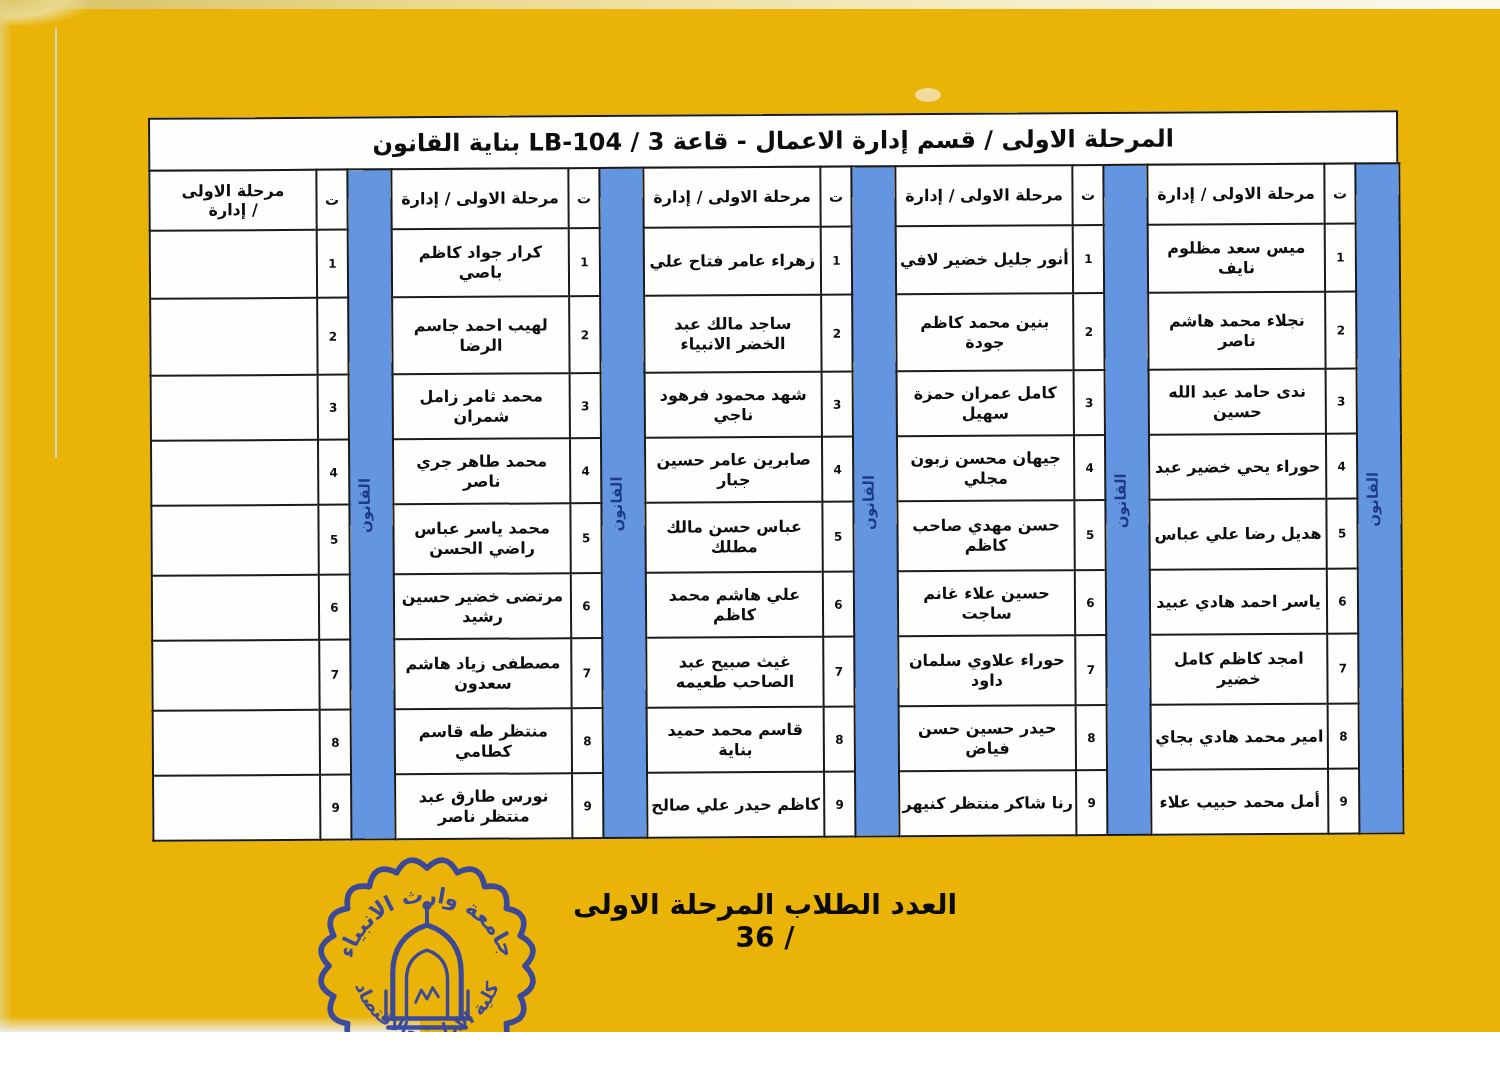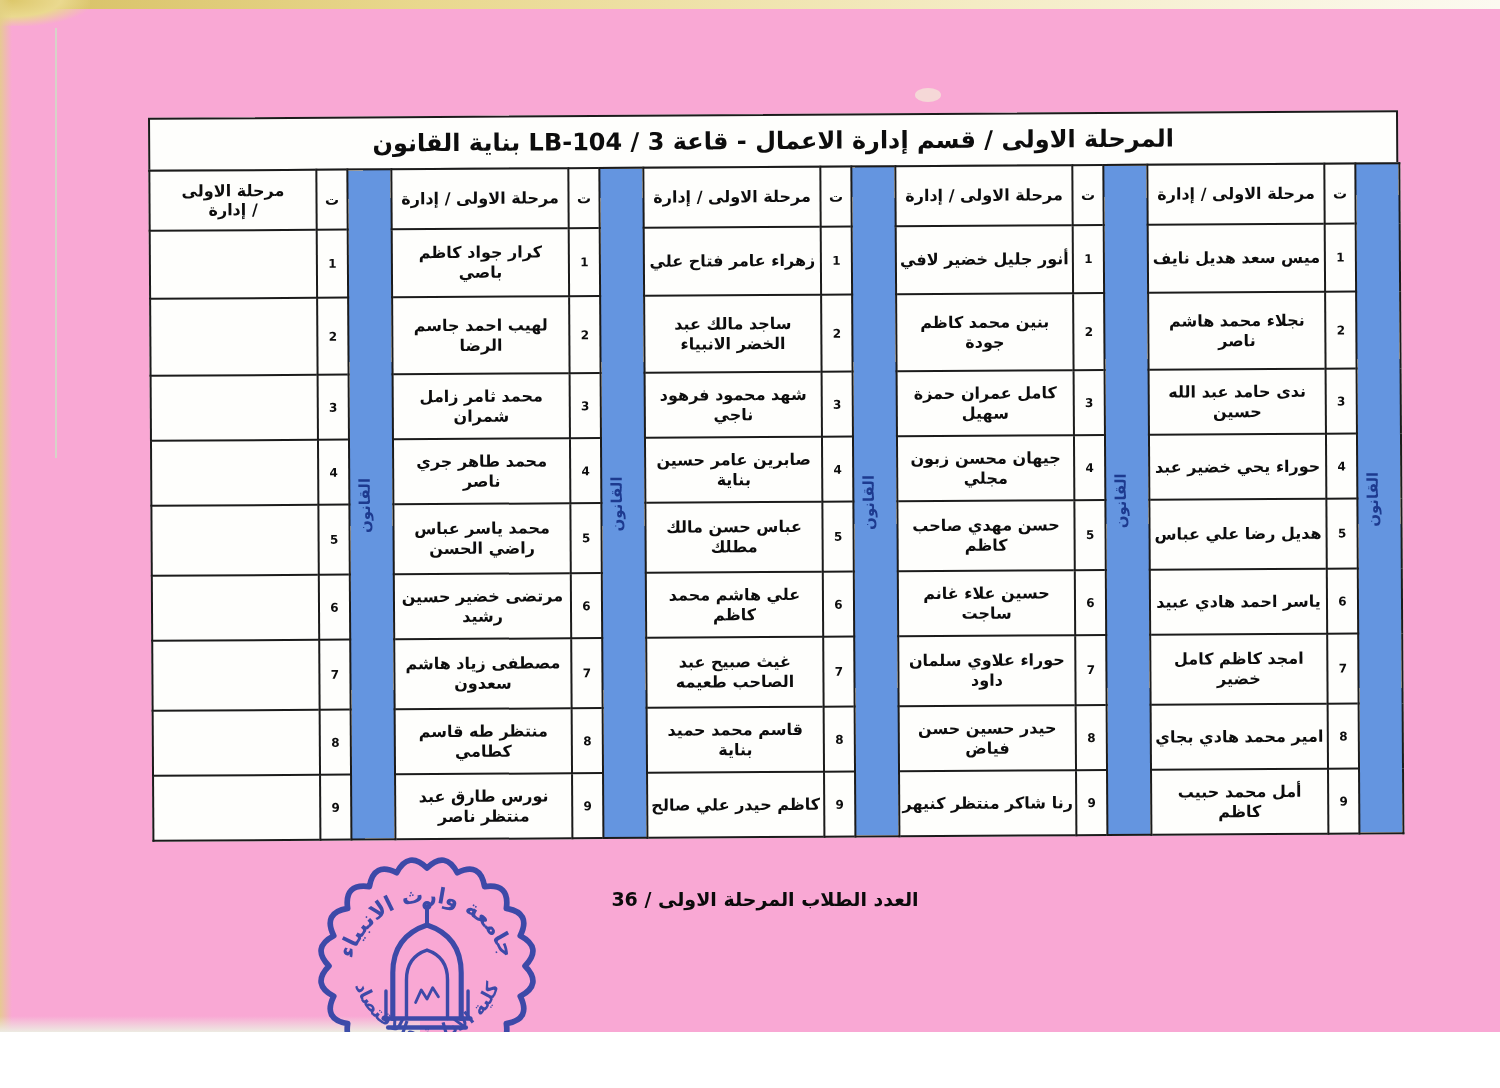--- a/index.html
+++ b/index.html
@@ -1,17 +1,17 @@
 <!DOCTYPE html>
 <html lang="ar" style="--stamp-color: #2e41a5;"><head>
 <meta charset="utf-8">
 <style>
   html,body{margin:0;padding:0;}
   body{background:#ffffff;font-family:"DejaVu Sans",sans-serif;}
-  .screen{position:relative;width:1500px;height:1032px;overflow:hidden;background:#f9a8d4;}
+  .screen{position:relative;width:1500px;height:1032px;overflow:hidden;background:#eab308;}
 
   
   .edge-top{position:absolute;top:0;left:0;width:100%;height:9px;
     background:linear-gradient(to right,#d6bf62,#e9d88e 28%,#f4ecc4 65%,#fcfaf1);}
   .edge-top-blob{position:absolute;top:0;left:0;width:90px;height:26px;
     background:radial-gradient(ellipse at 10% 0%,#dcc76a 0%,#ead98f 45%,rgba(255,255,255,0) 75%);}
   .edge-left{position:absolute;top:0;left:0;width:12px;height:100%;
     background:linear-gradient(to right,#e2d183,rgba(255,255,255,0));opacity:.8;}
   .left-line{position:absolute;left:55px;top:28px;width:2px;height:430px;background:#d7d3c8;}
   .edge-bottom{position:absolute;left:0;bottom:0;width:420px;height:16px;
@@ -32,21 +32,21 @@
   td.num-cell{font-weight:700;font-size:12px;}
   td.num-head{font-weight:700;font-size:14px;}
   td.name-head{font-weight:700;font-size:16px;line-height:1.2;}
   td.name-head.narrow span{display:inline-block;max-width:108px;}
   td.strip-cell{padding:0;}
   .strip-label{display:inline-block;transform:rotate(-90deg);white-space:nowrap;
     font-weight:700;font-size:15px;color:#1d3a8f;letter-spacing:.5px;}
 
   
   .footer-count{position:absolute;left:565px;top:888px;width:400px;text-align:center;
-    direction:rtl;font-size:19px;font-weight:700;color:#0b0b0b;}
+    direction:rtl;font-size:28px;font-weight:700;color:#0b0b0b;}
 
   
   .stamp{position:absolute;left:312px;top:852px;width:230px;height:228px;opacity:.92;}
   .stamp svg{width:100%;height:100%;}
   .stamp-ink{stroke:var(--stamp-color,#2e41a5);fill:none;stroke-linecap:round;stroke-linejoin:round;}
   .stamp-text{fill:var(--stamp-color,#2e41a5);font-weight:700;font-family:"DejaVu Sans",sans-serif;}
 </style>
 </head>
 <body>
 
@@ -92,21 +92,21 @@
             <td class="name-head"><span>مرحلة الاولى / إدارة</span></td>
             <td class="strip-cell" rowspan="10" style="background: rgb(100, 149, 224);"><span class="strip-label">القانون</span></td>
             <td class="num-head"><span>ت</span></td>
             <td class="name-head"><span>مرحلة الاولى / إدارة</span></td>
             <td class="strip-cell" rowspan="10" style="background: rgb(100, 149, 224);"><span class="strip-label">القانون</span></td>
             <td class="num-head"><span>ت</span></td>
             <td class="name-head narrow"><span>مرحلة الاولى / إدارة</span></td>
           </tr>
           <tr style="height: 68px;">
             <td class="num-cell"><span>1</span></td>
-            <td class="name-cell"><span>ميس سعد هديل نايف</span></td>
+            <td class="name-cell"><span>ميس سعد مظلوم نايف</span></td>
             <td class="num-cell"><span>1</span></td>
             <td class="name-cell"><span>أنور جليل خضير لافي</span></td>
             <td class="num-cell"><span>1</span></td>
             <td class="name-cell"><span>زهراء عامر فتاح علي</span></td>
             <td class="num-cell"><span>1</span></td>
             <td class="name-cell"><span>كرار جواد كاظم باصي</span></td>
             <td class="num-cell"><span>1</span></td>
             <td class="name-cell"><span></span></td>
           </tr>
           <tr style="height: 77px;">
@@ -132,21 +132,21 @@
             <td class="name-cell"><span>محمد ثامر زامل شمران</span></td>
             <td class="num-cell"><span>3</span></td>
             <td class="name-cell"><span></span></td>
           </tr>
           <tr style="height: 65px;">
             <td class="num-cell"><span>4</span></td>
             <td class="name-cell"><span>حوراء يحي خضير عبد</span></td>
             <td class="num-cell"><span>4</span></td>
             <td class="name-cell"><span>جيهان محسن زبون مجلي</span></td>
             <td class="num-cell"><span>4</span></td>
-            <td class="name-cell"><span>صابرين عامر حسين بناية</span></td>
+            <td class="name-cell"><span>صابرين عامر حسين جبار</span></td>
             <td class="num-cell"><span>4</span></td>
             <td class="name-cell"><span>محمد طاهر جري ناصر</span></td>
             <td class="num-cell"><span>4</span></td>
             <td class="name-cell"><span></span></td>
           </tr>
           <tr style="height: 70px;">
             <td class="num-cell"><span>5</span></td>
             <td class="name-cell"><span>هديل رضا علي عباس</span></td>
             <td class="num-cell"><span>5</span></td>
             <td class="name-cell"><span>حسن مهدي صاحب كاظم</span></td>
@@ -188,21 +188,21 @@
             <td class="name-cell"><span>حيدر حسين حسن فياض</span></td>
             <td class="num-cell"><span>8</span></td>
             <td class="name-cell"><span>قاسم محمد حميد بناية</span></td>
             <td class="num-cell"><span>8</span></td>
             <td class="name-cell"><span>منتظر طه قاسم كطامي</span></td>
             <td class="num-cell"><span>8</span></td>
             <td class="name-cell"><span></span></td>
           </tr>
           <tr style="height: 65px;">
             <td class="num-cell"><span>9</span></td>
-            <td class="name-cell"><span>أمل محمد حبيب كاظم</span></td>
+            <td class="name-cell"><span>أمل محمد حبيب علاء</span></td>
             <td class="num-cell"><span>9</span></td>
             <td class="name-cell"><span>رنا شاكر منتظر كنيهر</span></td>
             <td class="num-cell"><span>9</span></td>
             <td class="name-cell"><span>كاظم حيدر علي صالح</span></td>
             <td class="num-cell"><span>9</span></td>
             <td class="name-cell"><span>نورس طارق عبد منتظر ناصر</span></td>
             <td class="num-cell"><span>9</span></td>
             <td class="name-cell"><span></span></td>
           </tr>
         </tbody>

